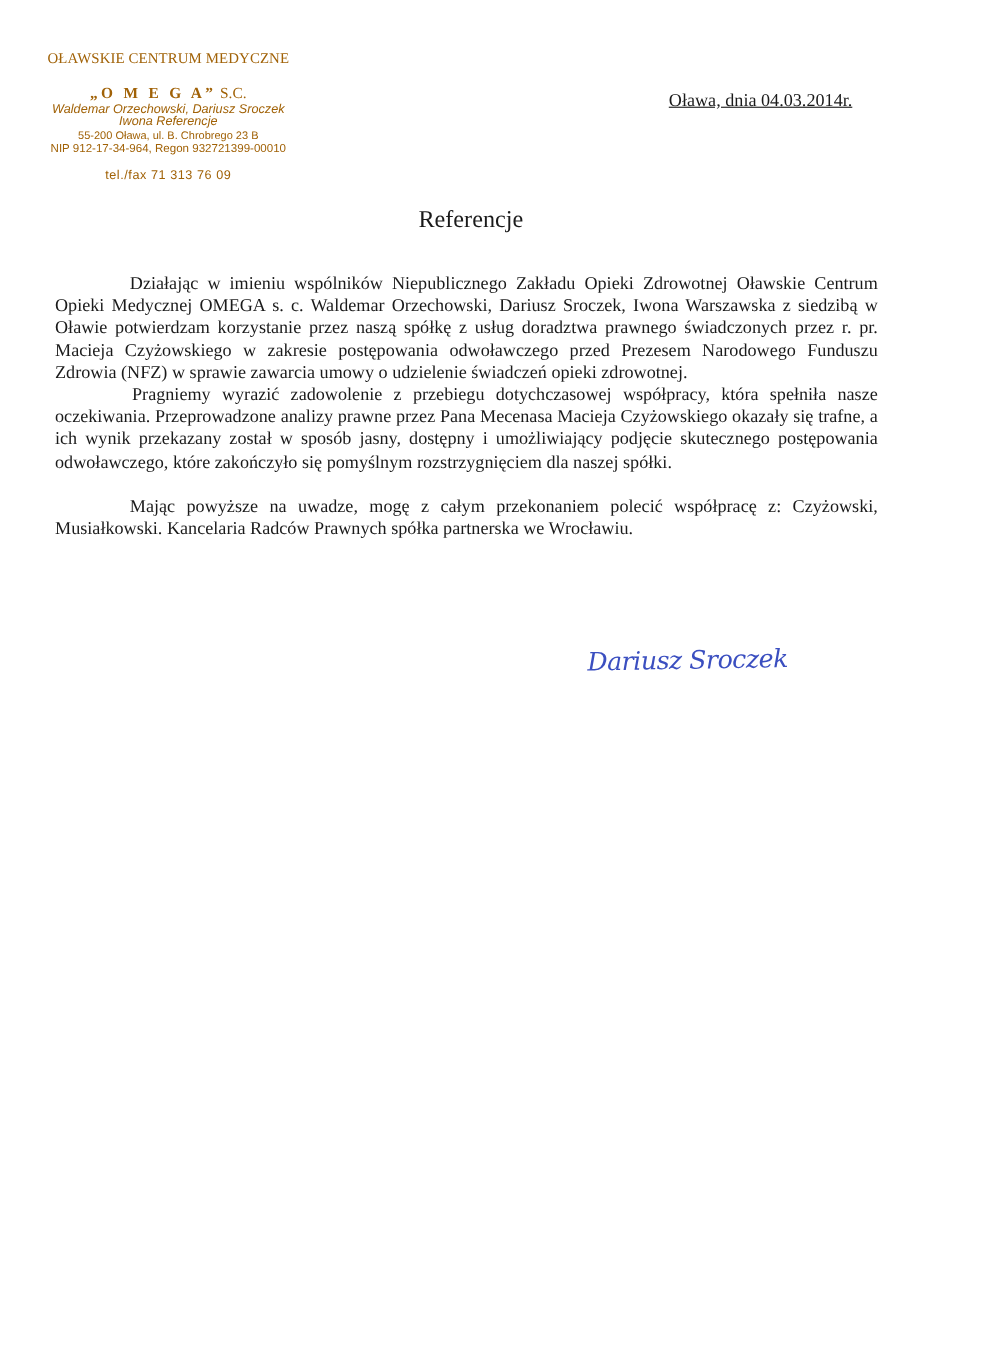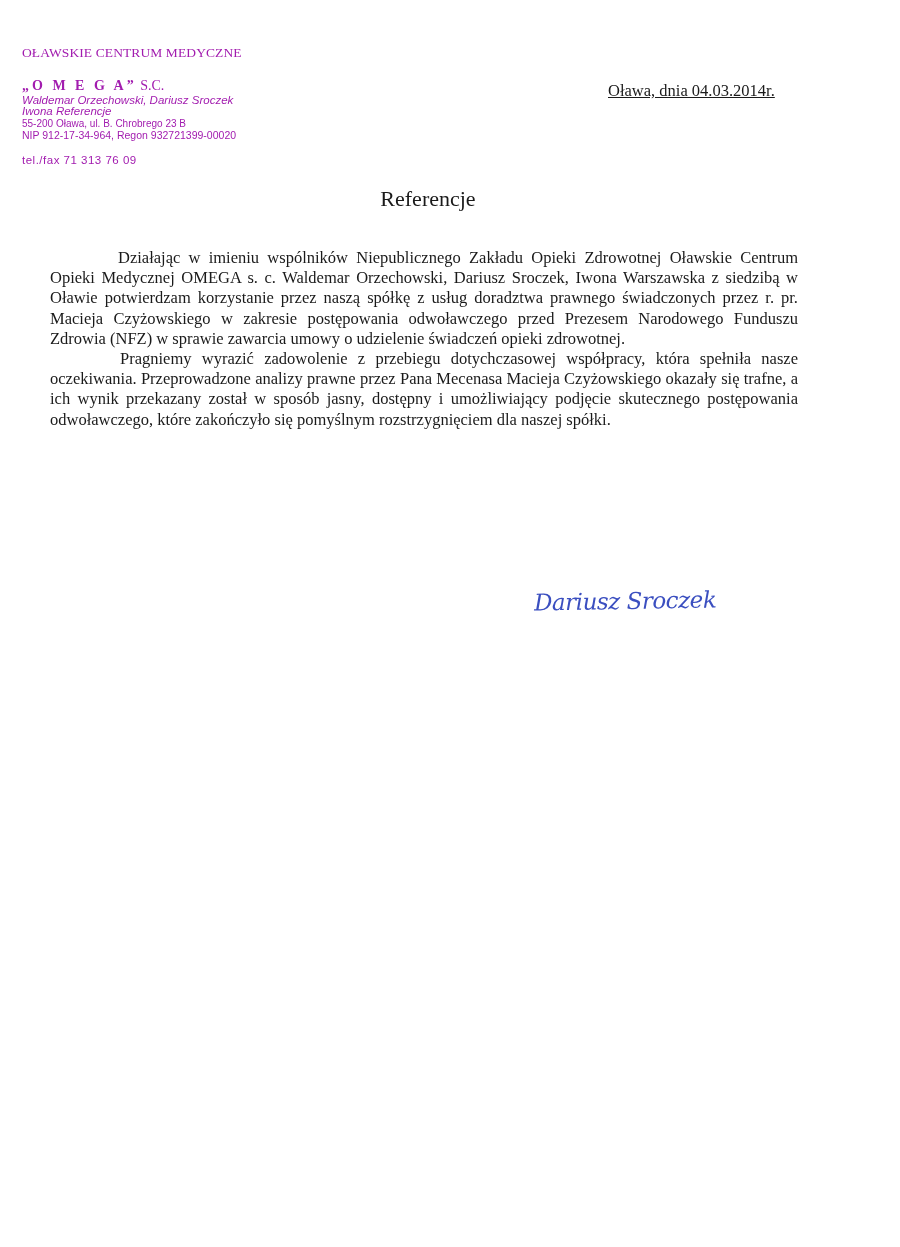--- a/index.html
+++ b/index.html
@@ -1,20 +1,20 @@
 <!DOCTYPE html>
 <html><head>
 <meta charset="utf-8">
 <style>
   html, body { margin: 0; padding: 0; background: #ffffff; }
   body { width: 900px; height: 1247px; position: relative; overflow: hidden;
          font-family: "Liberation Serif", serif; color: #1a1a1a; }
 
-  .stamp { position: absolute; left: 22px; top: 46px; width: 262px; text-align: left;
-           color: #a21caf; line-height: 1.0; }
+  .stamp { position: absolute; left: 22px; top: 46px; width: 262px; text-align: center;
+           color: #a16207; line-height: 1.0; }
   .stamp .l1 { font-family: "Liberation Serif", serif; font-size: 13.5px; letter-spacing: 0.1px; }
   .stamp .l2 { font-family: "Liberation Serif", serif; font-size: 14px; margin-top: 19px; }
   .stamp .l2 .omega { font-weight: bold; letter-spacing: 3px; }
   .stamp .l3 { font-family: "Liberation Sans", sans-serif; font-style: italic; font-size: 11.5px; margin-top: 2px; }
   .stamp .l4 { font-family: "Liberation Sans", sans-serif; font-style: italic; font-size: 11.5px; }
   .stamp .l5 { font-family: "Liberation Sans", sans-serif; font-size: 10px; margin-top: 1px; }
   .stamp .l6 { font-family: "Liberation Sans", sans-serif; font-size: 10.5px; margin-top: 1px; }
   .stamp .l7 { font-family: "Liberation Sans", sans-serif; font-size: 11.5px; letter-spacing: 0.5px; margin-top: 15px; }
 
   .date { position: absolute; left: 608px; top: 81px; font-size: 16.5px; text-decoration: underline; }
@@ -35,26 +35,27 @@
 
 <div class="stamp">
   <div class="l1">OŁAWSKIE CENTRUM MEDYCZNE</div>
   <div class="l2">
     <span class="omega">„O M E G A”</span>
     <span>S.C.</span>
   </div>
   <div class="l3">Waldemar Orzechowski, Dariusz Sroczek</div>
   <div class="l4">Iwona Referencje</div>
   <div class="l5">55-200 Oława, ul. B. Chrobrego 23 B</div>
-  <div class="l6">NIP 912-17-34-964, Regon 932721399-00020</div>
+  <div class="l6">NIP 912-17-34-964, Regon 932721399-00010</div>
   <div class="l7">tel./fax 71 313 76 09</div>
 </div>
 
 <div class="date">Oława, dnia 04.03.2014r.</div>
 
 <div class="title">Referencje</div>
 
 <div class="body">
   <p class="p1">Działając w imieniu wspólników Niepublicznego Zakładu Opieki Zdrowotnej Oławskie Centrum Opieki Medycznej OMEGA s. c. Waldemar Orzechowski, Dariusz Sroczek, Iwona Warszawska z siedzibą w Oławie potwierdzam korzystanie przez naszą spółkę z usług doradztwa prawnego świadczonych przez r. pr. Macieja Czyżowskiego w zakresie postępowania odwoławczego przed Prezesem Narodowego Funduszu Zdrowia (NFZ) w sprawie zawarcia umowy o udzielenie świadczeń opieki zdrowotnej.</p>
   <p class="p2">Pragniemy wyrazić zadowolenie z przebiegu dotychczasowej współpracy, która spełniła nasze oczekiwania. Przeprowadzone analizy prawne przez Pana Mecenasa Macieja Czyżowskiego okazały się trafne, a ich wynik przekazany został w sposób jasny, dostępny i umożliwiający podjęcie skutecznego postępowania odwoławczego, które zakończyło się pomyślnym rozstrzygnięciem dla naszej spółki.</p>
+  <p class="p3">Mając powyższe na uwadze, mogę z całym przekonaniem polecić współpracę z: Czyżowski, Musiałkowski. Kancelaria Radców Prawnych spółka partnerska we Wrocławiu.</p>
 </div>
 
 <div class="signature">Dariusz Sroczek</div>
 
 </body></html>

